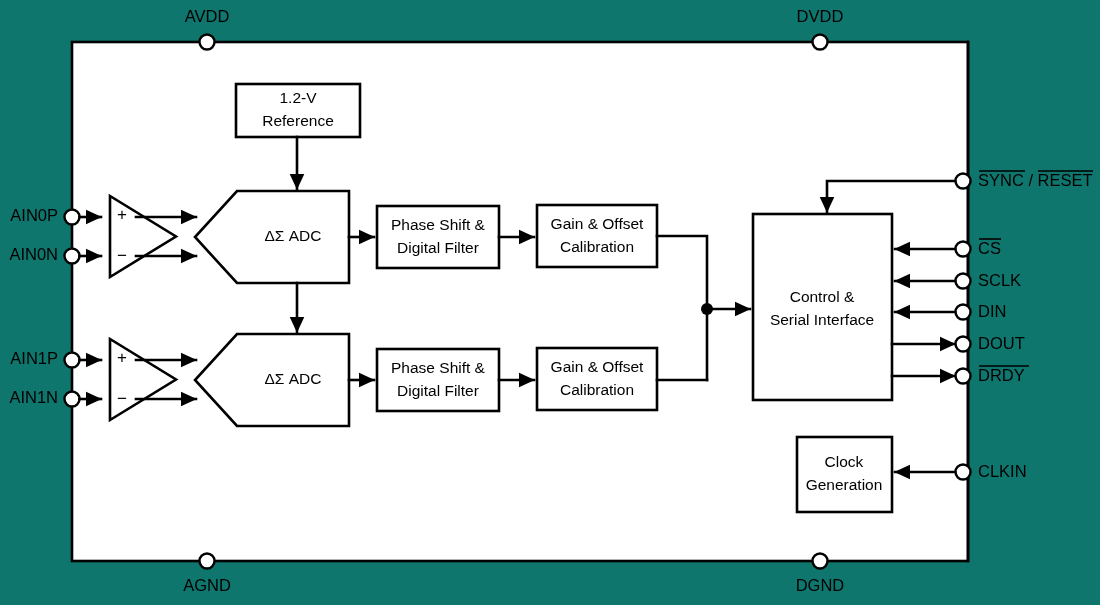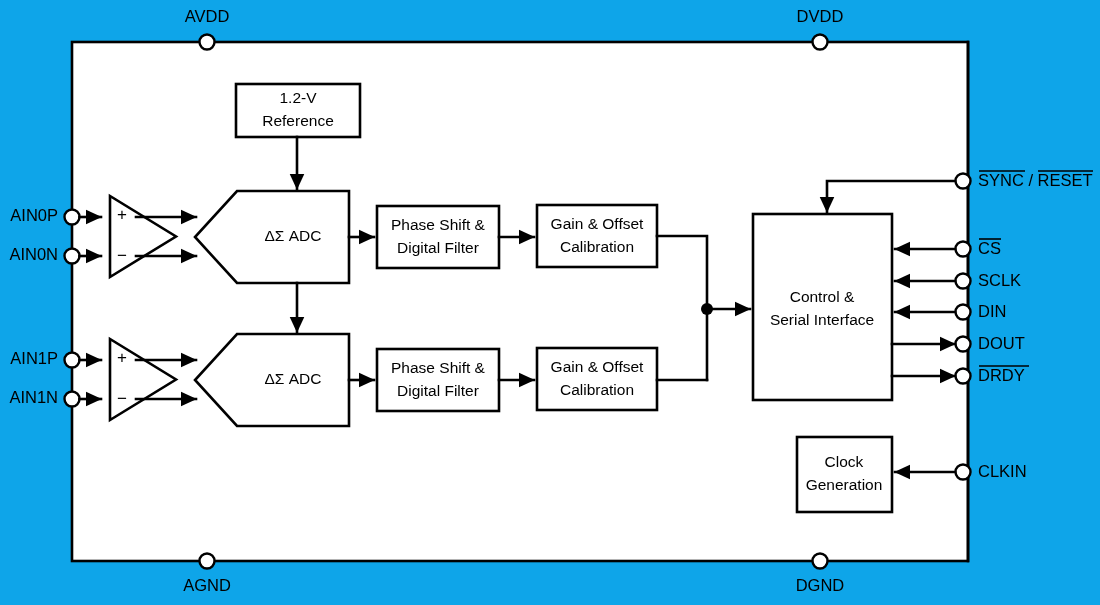--- a/index.html
+++ b/index.html
@@ -8,21 +8,21 @@
     background: #ffffff;
   }
   body {
     font-family: "Liberation Sans", sans-serif;
     -webkit-font-smoothing: antialiased;
   }
   #stage {
     position: relative;
     width: 1100px;
     height: 605px;
-    background: #0ea5e9;
+    background: #0f766e;
     overflow: hidden;
   }
   #diagram {
     position: absolute;
     left: 0;
     top: 0;
     width: 1100px;
     height: 605px;
   }
   .blk-label {

